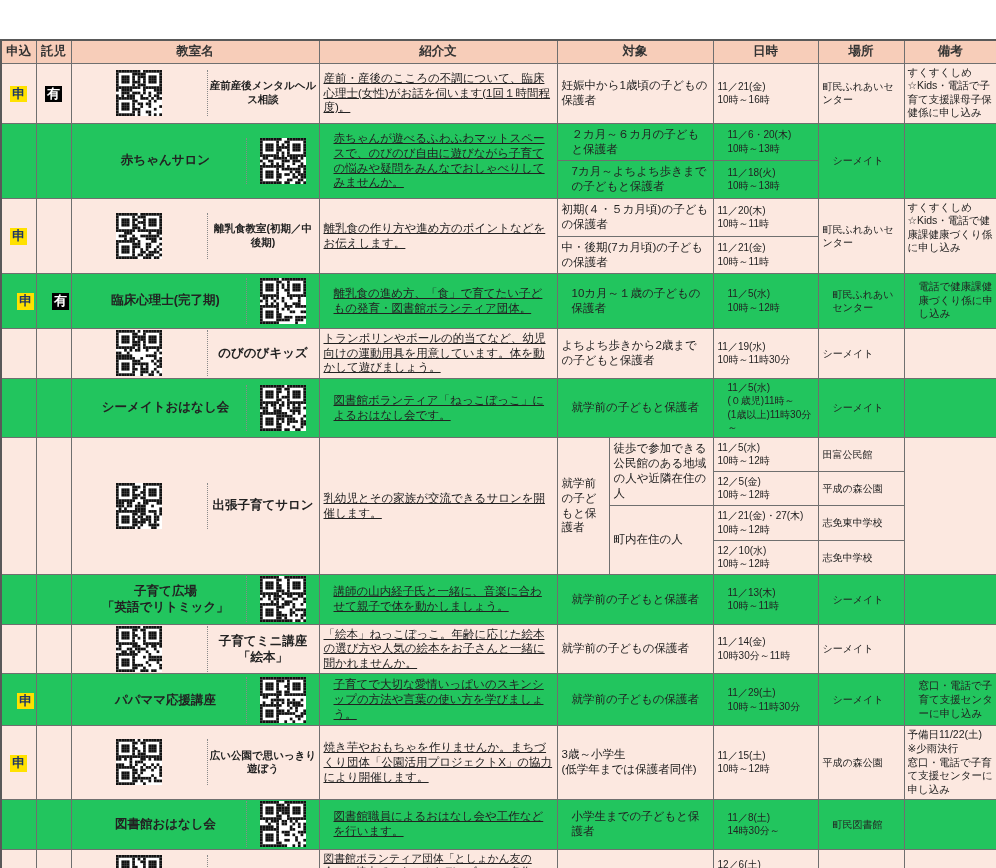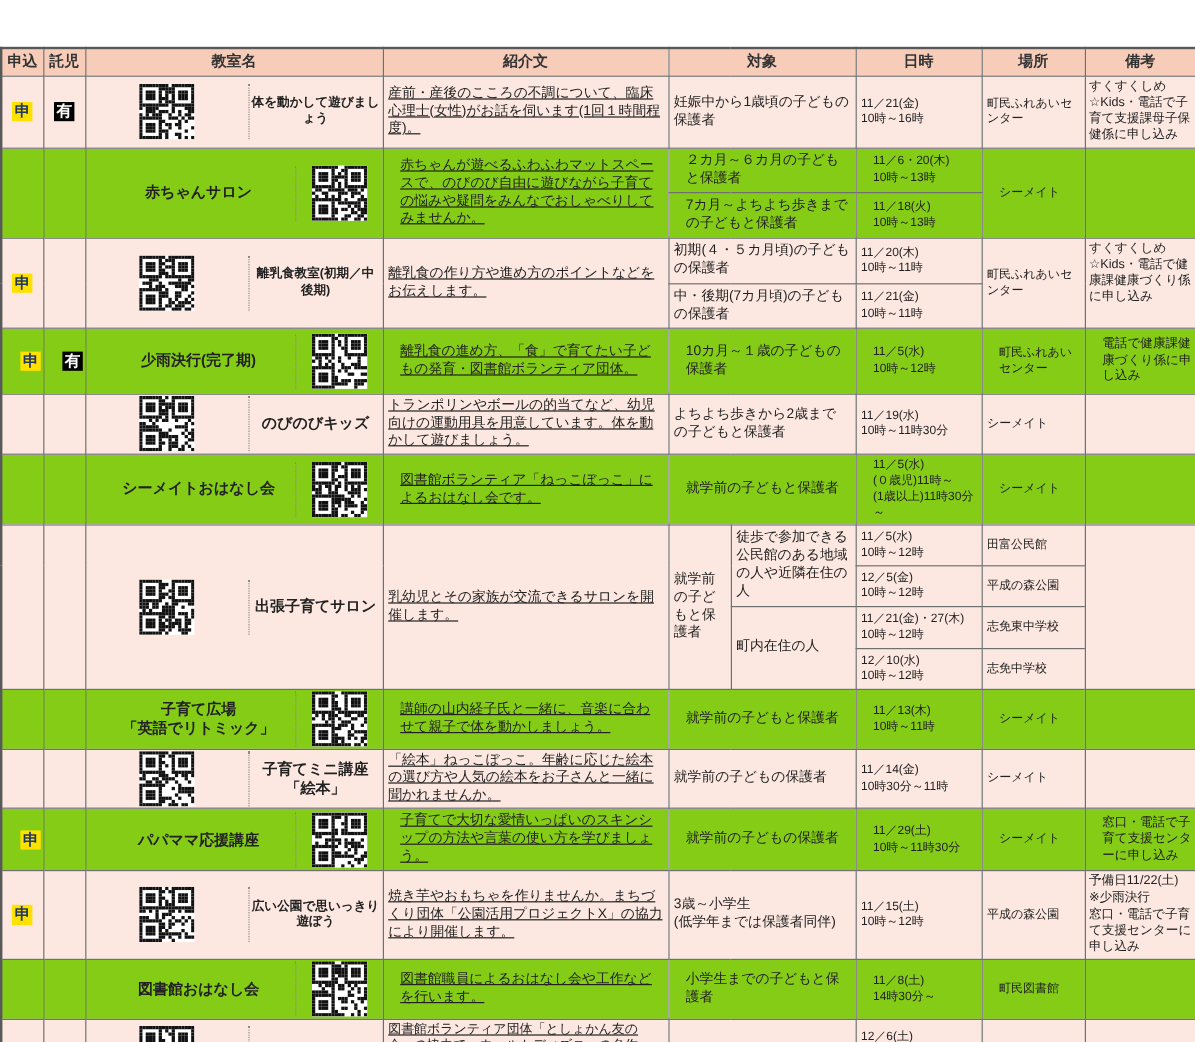--- a/index.html
+++ b/index.html
@@ -3,21 +3,21 @@
 <meta charset="utf-8">
 <style>
   html,body{margin:0;padding:0;background:#fff;}
   body{font-family:"Liberation Sans","DejaVu Sans",sans-serif;color:#222;}
   .page{width:996px;height:868px;box-sizing:border-box;margin-top:39px;}
   table{border-collapse:collapse;table-layout:fixed;width:996px;}
   td,th{border:1px solid #6f6f6f;padding:1px 3px;vertical-align:middle;overflow:hidden;box-sizing:border-box;}
   table{border:2px solid #595959;}
   thead th{background:#f7cdb9;font-size:12.5px;font-weight:600;height:23px;padding:1px;text-align:center;color:#333;}
   tr.pink td{background:#fce8e0;}
-  tr.white td{background:#84cc16;padding-left:14px;}
+  tr.white td{background:#22c55e;padding-left:14px;}
   .c{text-align:center;padding:0;}
   .badge-apply{display:inline-block;background:#ffe100;color:#1f3864;font-weight:bold;font-size:13px;line-height:1.25;padding:0 2px;}
   .badge-care{display:inline-block;background:#000;color:#fff;font-weight:bold;font-size:13px;line-height:1.25;padding:0 2px;}
   .namecell{padding:0;}
   .nc{display:flex;align-items:stretch;height:100%;}
   .qrwrap{display:flex;align-items:center;justify-content:center;}
   .nc.left .qrwrap{width:135px;border-right:1px dotted #8a8a8a;}
   .nc.right .qrwrap{width:72px;border-left:1px dotted #8a8a8a;}
   .nm{flex:1;display:flex;align-items:center;justify-content:center;text-align:center;
       font-weight:bold;font-size:12.5px;line-height:1.3;white-space:pre-line;padding:1px 2px;}
@@ -232,21 +232,21 @@
                     <rect x="3" y="16" width="1" height="1" fill="#111"></rect>
                     <rect x="4" y="16" width="1" height="1" fill="#111"></rect>
                     <rect x="5" y="16" width="1" height="1" fill="#111"></rect>
                     <rect x="6" y="16" width="1" height="1" fill="#111"></rect>
                     <rect x="8" y="16" width="1" height="1" fill="#111"></rect>
                     <rect x="12" y="16" width="1" height="1" fill="#111"></rect>
                     <rect x="14" y="16" width="1" height="1" fill="#111"></rect>
                     <rect x="16" y="16" width="1" height="1" fill="#111"></rect>
                   </svg></div>
               </div>
-    <div class="nm small">体を動かして遊びましょう</div>
+    <div class="nm small">産前産後メンタルヘルス相談</div>
             </div>
   </td>
   <td class="intro">
             <div class="pre">産前・産後のこころの不調について、臨床心理士(女性)がお話を伺います(1回１時間程度)。</div>
           </td>
   <td colspan="2" class="target">
             <div class="pre">妊娠中から1歳頃の子どもの保護者</div>
           </td>
   <td class="dt">
             <div class="pre">11／21(金)
@@ -678,21 +678,21 @@
             <div class="pre">11／21(金)
 10時～11時</div>
           </td>
 </tr>
 
 <tr class="white" style="height:55px">
   <td class="c"><span class="badge-apply">申</span></td>
   <td class="c"><span class="badge-care">有</span></td>
   <td class="namecell">
     <div class="nc right">
-              <div class="nm">少雨決行(完了期)</div>
+              <div class="nm">臨床心理士(完了期)</div>
     <div class="qrwrap">
                 <div class="qr"><svg xmlns="http://www.w3.org/2000/svg" viewBox="0 0 17 17" width="100%" height="100%">
                     <rect width="17" height="17" fill="#fff"></rect>
                     <rect x="0" y="0" width="1" height="1" fill="#111"></rect>
                     <rect x="1" y="0" width="1" height="1" fill="#111"></rect>
                     <rect x="2" y="0" width="1" height="1" fill="#111"></rect>
                     <rect x="3" y="0" width="1" height="1" fill="#111"></rect>
                     <rect x="4" y="0" width="1" height="1" fill="#111"></rect>
                     <rect x="5" y="0" width="1" height="1" fill="#111"></rect>
                     <rect x="6" y="0" width="1" height="1" fill="#111"></rect>

